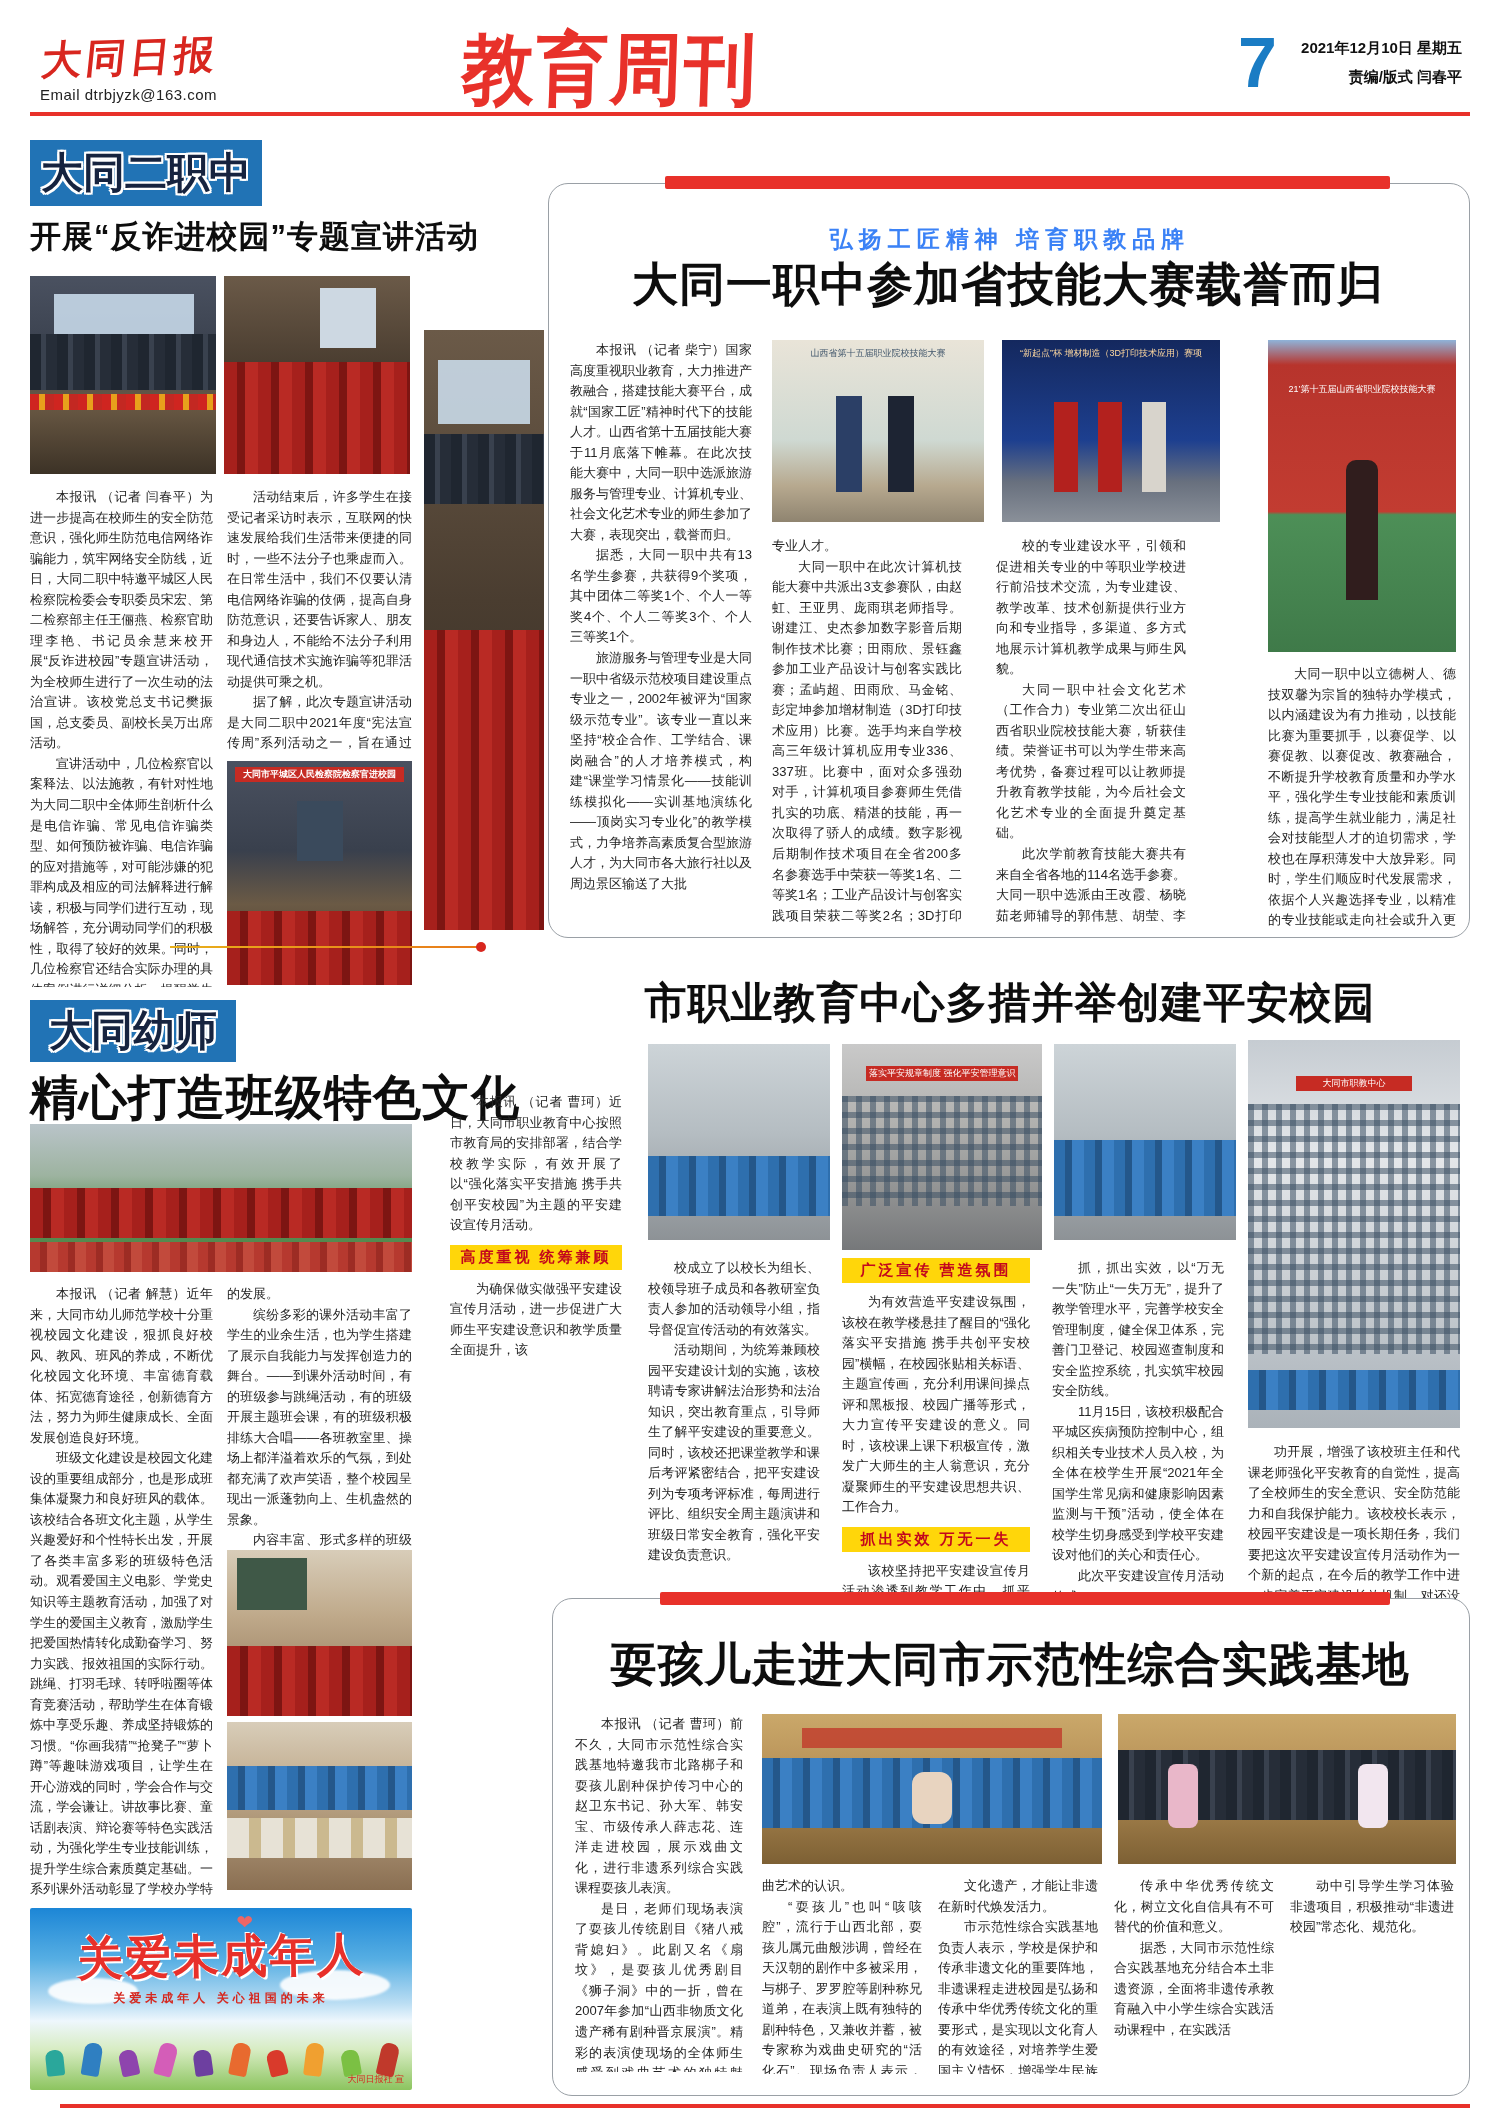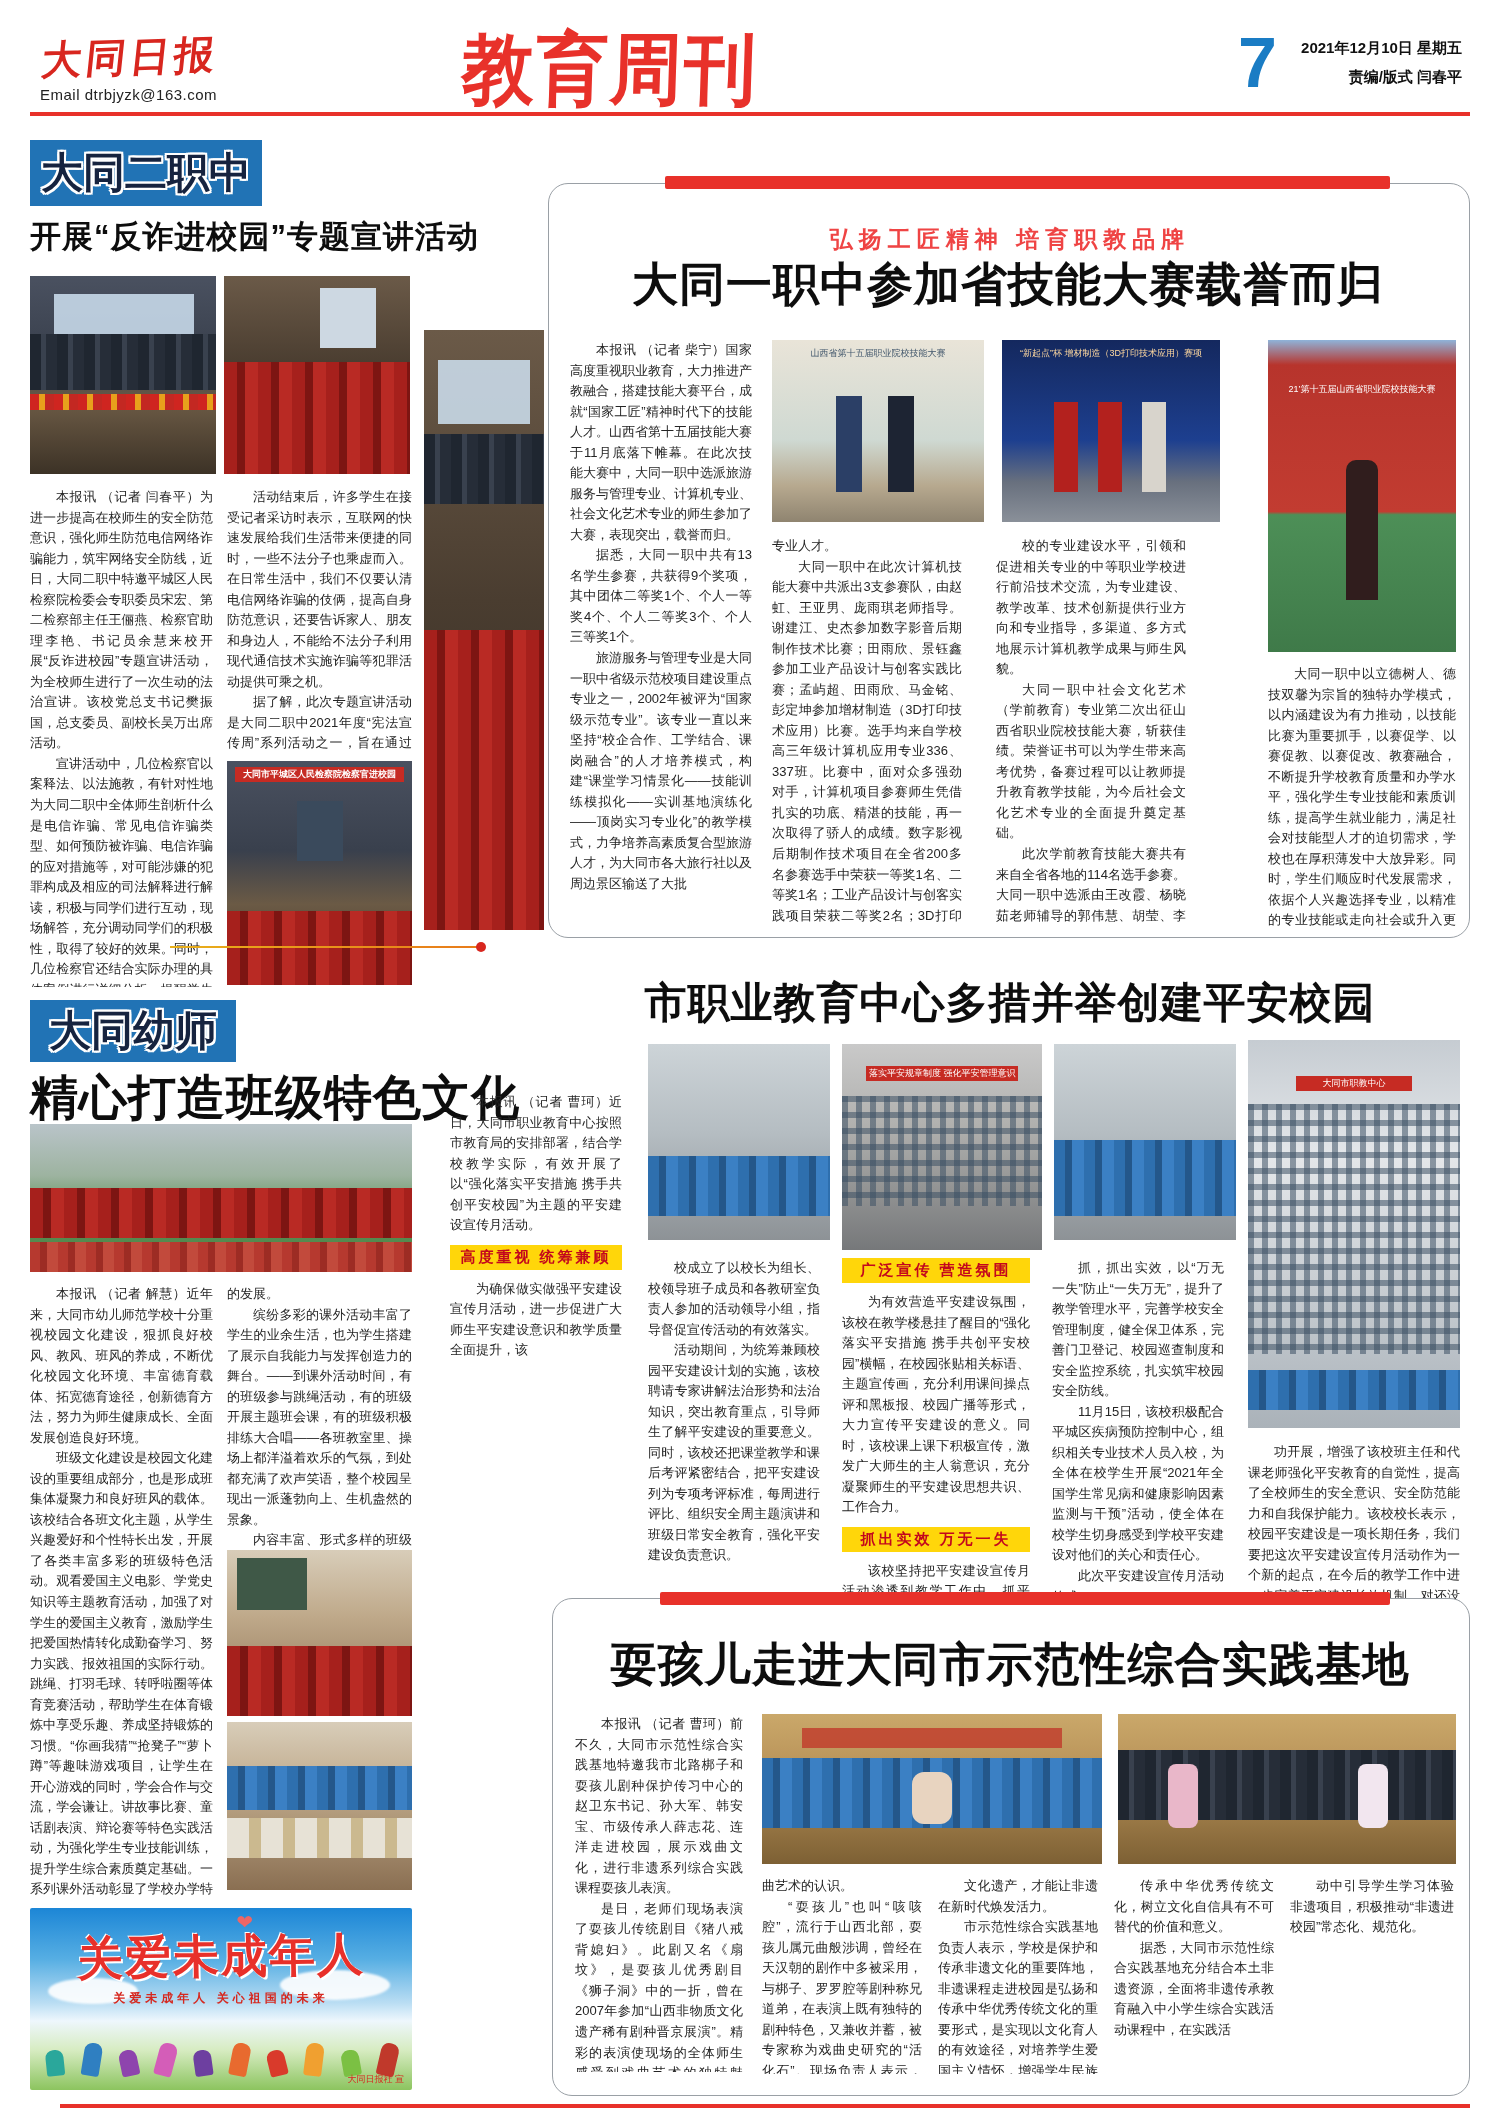--- a/index.html
+++ b/index.html
@@ -12,21 +12,21 @@
   .section-title{font-size:72px;font-weight:900;color:#e8312a;letter-spacing:2px;transform:scaleY(1.08) skewX(-2deg);white-space:nowrap;}
   .pageno{font-size:70px;font-weight:900;color:#1a7cc4;line-height:1;}
   .dateline{font-size:15px;font-weight:700;color:#111;text-align:right;line-height:1.9;}
   .rule-red{background:#e8312a;height:4px;}
   
   .label-blue{background:#2173b5;display:flex;align-items:center;justify-content:center;
      font-weight:900;color:#16233f;
      text-shadow:-2px 0 #fff,2px 0 #fff,0 -2px #fff,0 2px #fff,-2px -2px #fff,2px 2px #fff,-2px 2px #fff,2px -2px #fff;}
   .hl{font-weight:900;color:#0d0d0d;letter-spacing:1px;white-space:nowrap;}
   .hl-center{text-align:center;}
-  .kicker{font-weight:800;color:#ef4444;text-align:center;letter-spacing:6px;}
+  .kicker{font-weight:800;color:#3b82f6;text-align:center;letter-spacing:6px;}
   
   .cols{display:flex;gap:14px;}
   .btxt{font-size:13px;line-height:1.58;text-align:justify;color:#242424;overflow:hidden;}
   .btxt p{margin:0;text-indent:2em;}
   .btxt p.noind{text-indent:0;}
   .subhead{display:block;background:#ffd60a;color:#c3071d;font-weight:900;font-size:15px;
      text-align:center;padding:3px 4px;margin:9px 0;letter-spacing:3px;white-space:nowrap;overflow:hidden;}
   
   .artbox{border:1.5px solid #9aa0a6;border-radius:20px;background:#fff;}
   .redbar{background:#e8312a;height:13px;border-radius:2px;}
@@ -197,21 +197,21 @@
     <div class="band" style="top:62px;left:96px;width:24px;height:90px;background:#b3211e;"></div>
     <div class="band" style="top:62px;left:140px;width:24px;height:90px;background:#d8d4cc;"></div>
   </div>
 
   <div class="abs btxt" style="left:772px;top:536px;width:190px;height:392px;">
       <p class="noind">专业人才。</p>
       <p>大同一职中在此次计算机技能大赛中共派出3支参赛队，由赵虹、王亚男、庞雨琪老师指导。谢建江、史杰参加数字影音后期制作技术比赛；田雨欣、景钰鑫参加工业产品设计与创客实践比赛；孟屿超、田雨欣、马金铭、彭定坤参加增材制造（3D打印技术应用）比赛。选手均来自学校高三年级计算机应用专业336、337班。比赛中，面对众多强劲对手，计算机项目参赛师生凭借扎实的功底、精湛的技能，再一次取得了骄人的成绩。数字影视后期制作技术项目在全省200多名参赛选手中荣获一等奖1名、二等奖1名；工业产品设计与创客实践项目荣获二等奖2名；3D打印技术应用荣获一等奖1组、三等奖1组。赵虹、王亚男、庞雨琪老师荣获“优秀指导教师奖”称号。</p>
     </div>
   <div class="abs btxt" style="left:996px;top:536px;width:190px;height:392px;">
       <p>校的专业建设水平，引领和促进相关专业的中等职业学校进行前沿技术交流，为专业建设、教学改革、技术创新提供行业方向和专业指导，多渠道、多方式地展示计算机教学成果与师生风貌。</p>
-      <p>大同一职中社会文化艺术（学前教育）专业第二次出征山西省职业院校技能大赛，斩获佳绩。荣誉证书可以为学生带来高考优势，备赛过程可以让教师提升教育教学技能，为今后社会文化艺术专业的全面提升奠定基础。</p>
+      <p>大同一职中社会文化艺术（工作合力）专业第二次出征山西省职业院校技能大赛，斩获佳绩。荣誉证书可以为学生带来高考优势，备赛过程可以让教师提升教育教学技能，为今后社会文化艺术专业的全面提升奠定基础。</p>
       <p>此次学前教育技能大赛共有来自全省各地的114名选手参赛。大同一职中选派由王改霞、杨晓茹老师辅导的郭伟慧、胡莹、李文诗3名同学参赛，在中职学生组学前教育教学技能竞赛中荣获团体二等奖。</p>
     </div>
 
   <div class="photo ph-court" style="left:1268px;top:340px;width:188px;height:312px;">
     <div class="ptext" style="top:44px;left:4px;right:4px;color:#fff;">21’第十五届山西省职业院校技能大赛</div>
     <div class="band" style="top:120px;left:78px;width:32px;height:140px;background:#301d1d;border-radius:10px 10px 0 0;"></div>
   </div>
   <div class="abs btxt" style="left:1268px;top:664px;width:188px;height:264px;">
       <p>大同一职中以立德树人、德技双馨为宗旨的独特办学模式，以内涵建设为有力推动，以技能比赛为重要抓手，以赛促学、以赛促教、以赛促改、教赛融合，不断提升学校教育质量和办学水平，强化学生专业技能和素质训练，提高学生就业能力，满足社会对技能型人才的迫切需求，学校也在厚积薄发中大放异彩。同时，学生们顺应时代发展需求，依据个人兴趣选择专业，以精准的专业技能或走向社会或升入更高的学府。大同一职中的办学实践再次证明，选择职业教育大有可为，也大有作为。</p>
     </div>

